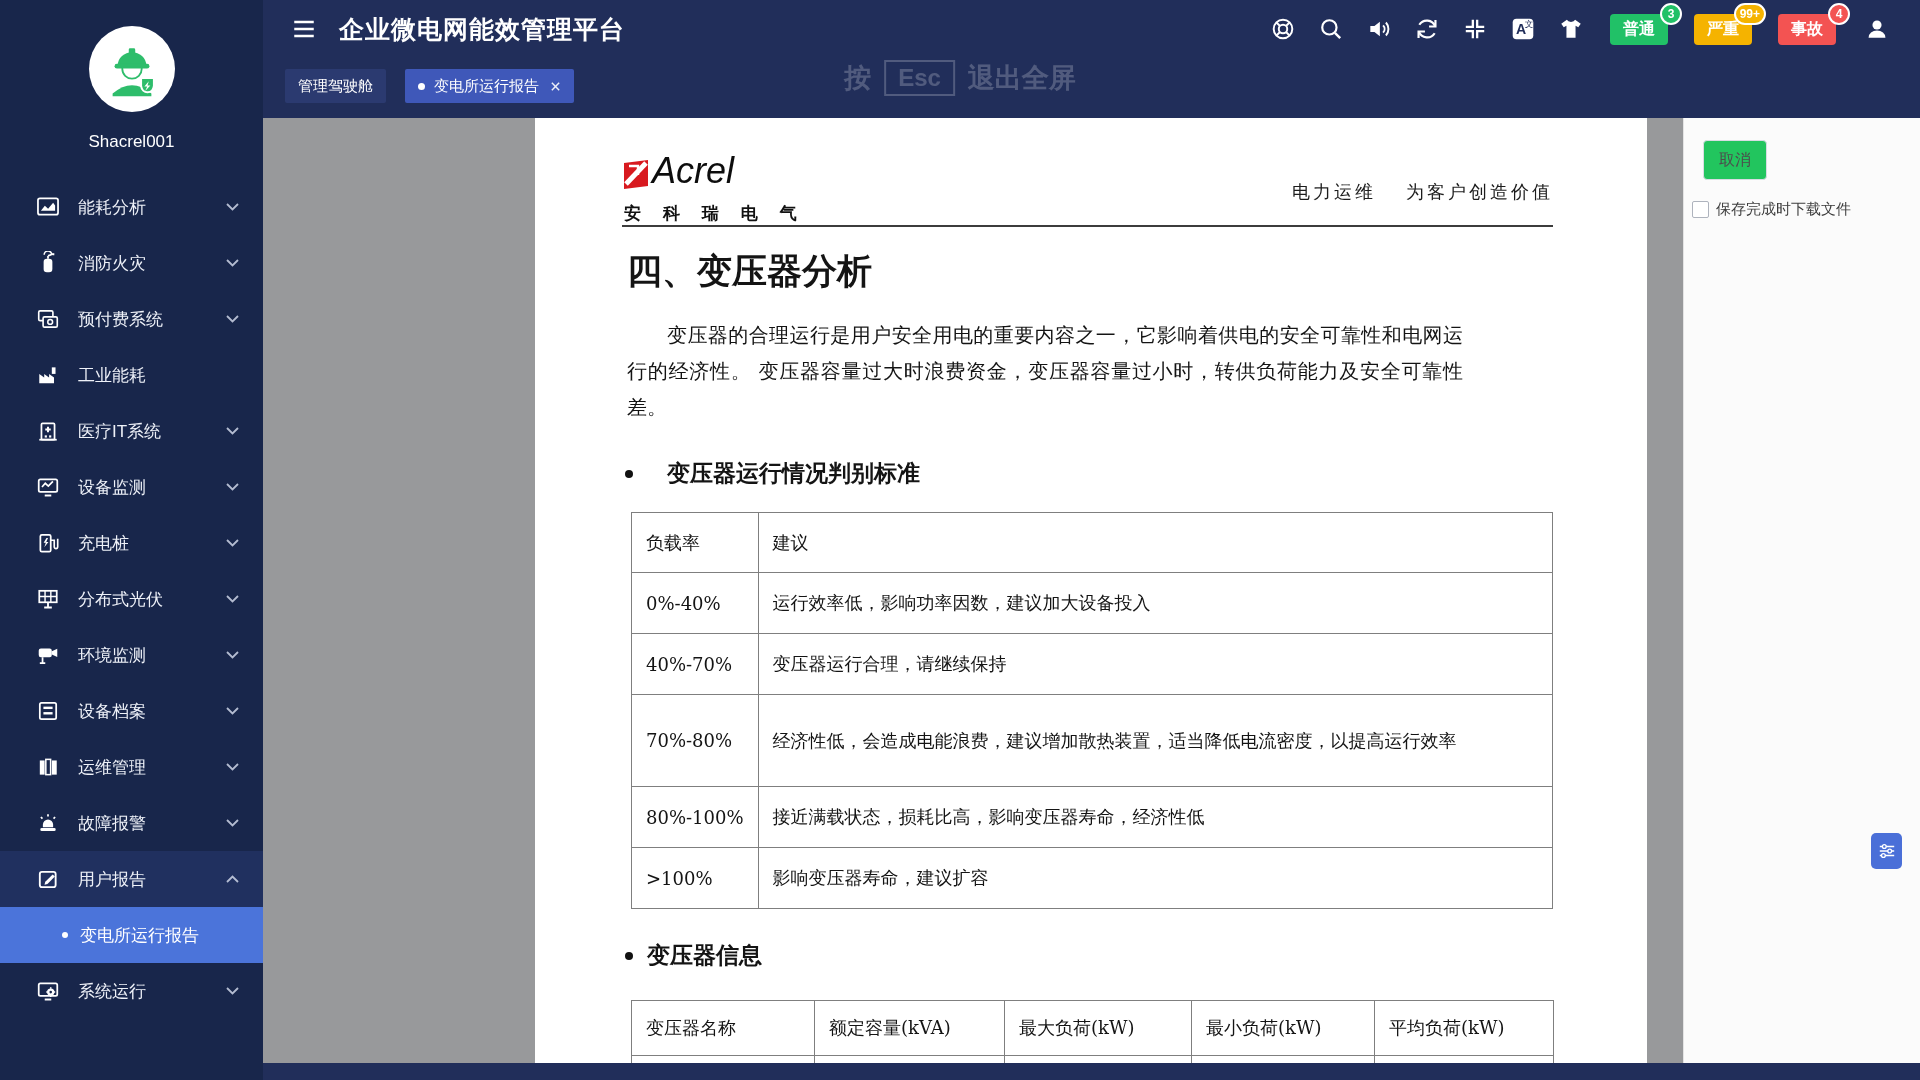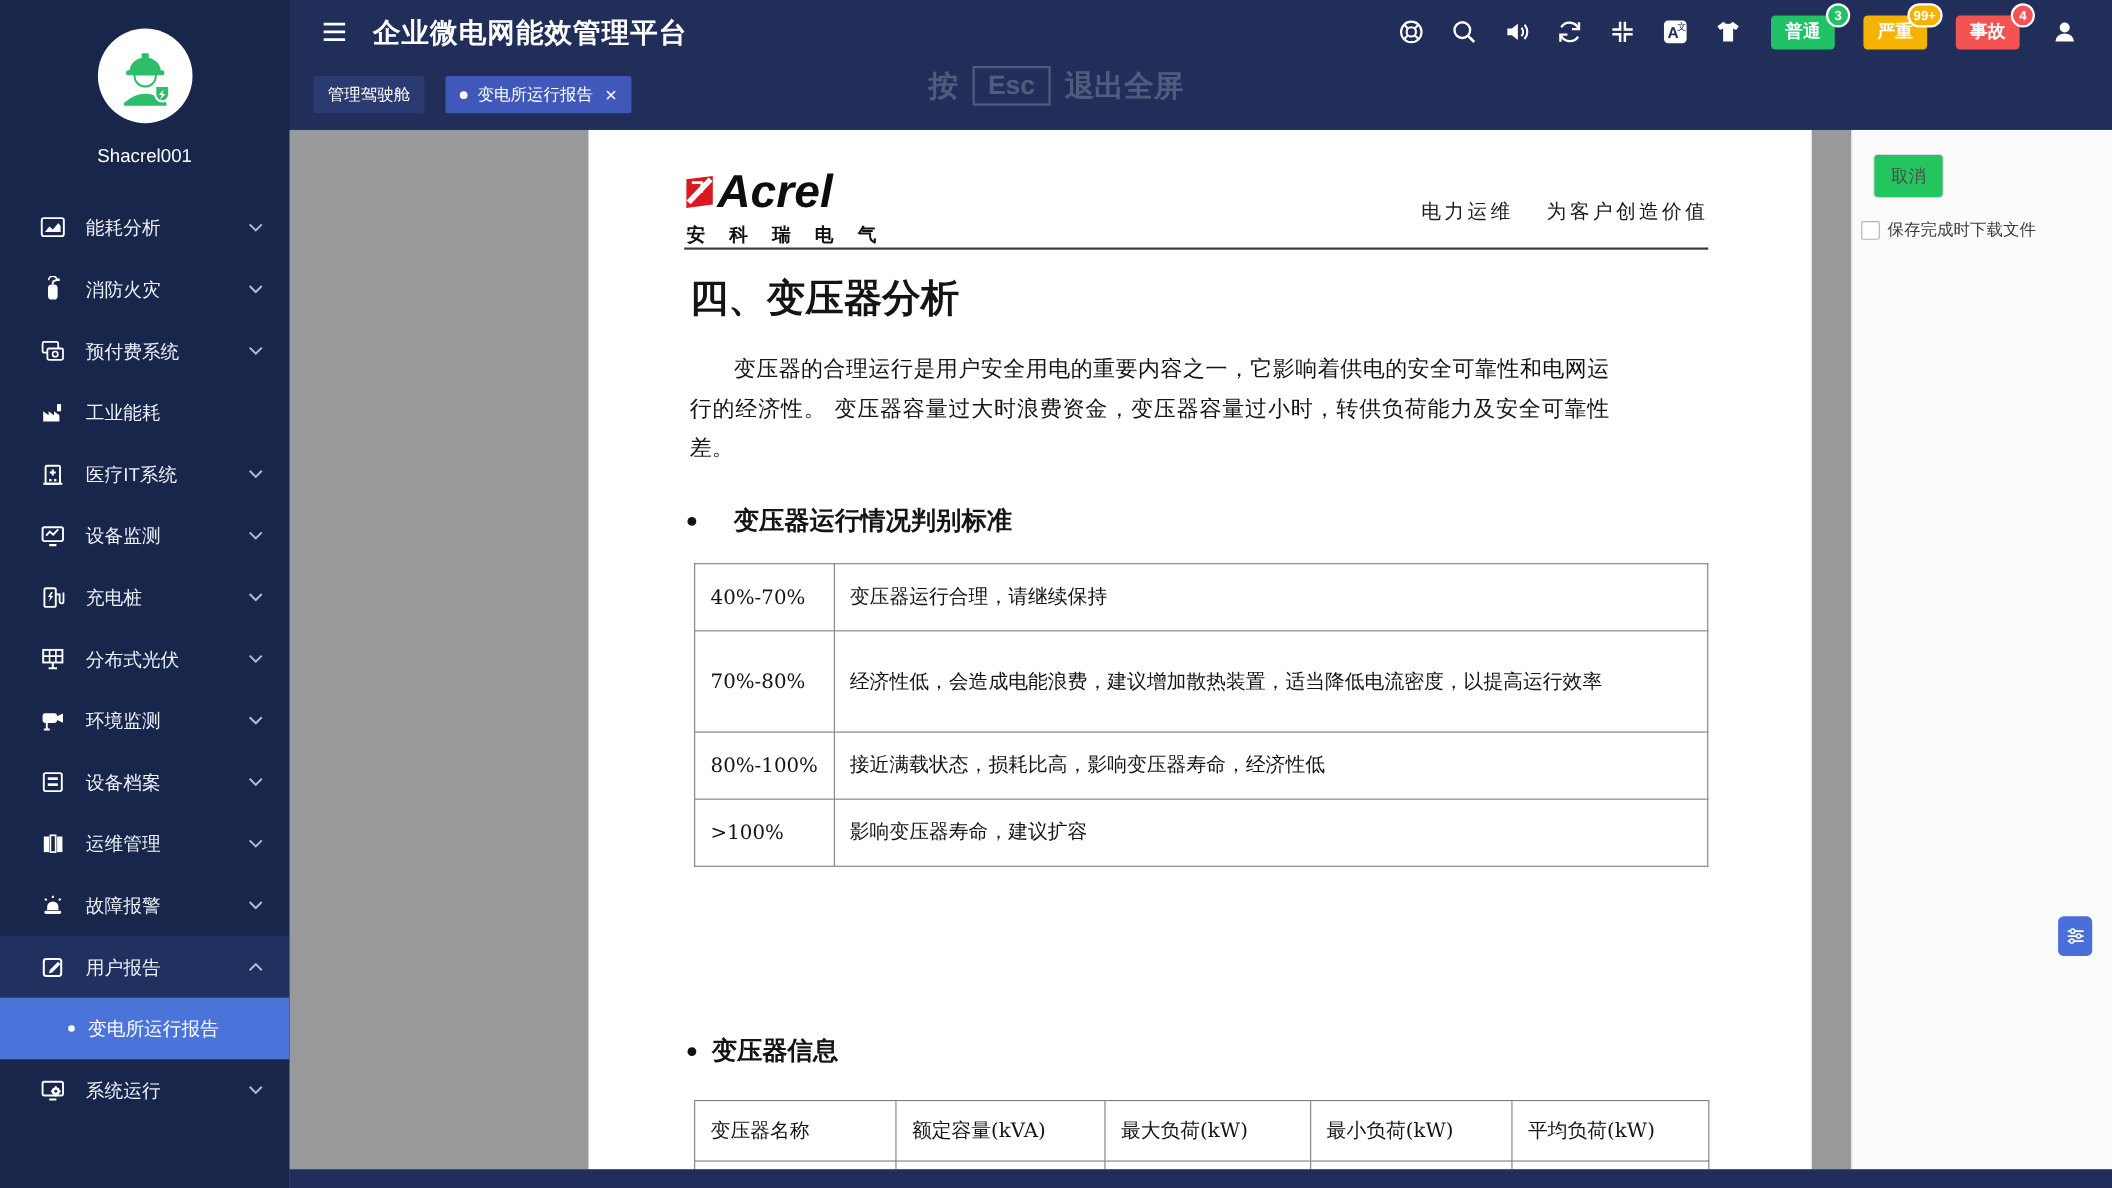--- a/index.html
+++ b/index.html
@@ -39,21 +39,21 @@
   .esc-key { border:2px solid rgba(255,255,255,0.22); border-radius:0; padding:2px 12px; font-size:24px; }
 
   
   .content { position:absolute; left:263px; top:118px; right:0; bottom:0; background:#98999b; }
   .bottombar { position:absolute; left:0; right:0; bottom:0; height:17px; background:#212e5a; }
   .page { position:absolute; left:272px; top:0; width:1112px; height:945px; background:#fff; overflow:hidden; }
   .docserif { font-family:"DejaVu Serif","Liberation Serif",serif; color:#141414; }
 
   .logo-row { position:absolute; left:87px; top:38px; right:94px; height:70px; }
   .logo-mark { position:absolute; left:0; top:2px; }
-  .brand { position:absolute; left:30px; top:-6px; font-family:"Liberation Sans",sans-serif; font-size:42px; font-weight:bold; font-style:italic; color:#0d0d0d; letter-spacing:0px; }
+  .brand { position:absolute; left:30px; top:-6px; font-family:"Liberation Sans",sans-serif; font-size:36px; font-weight:normal; font-style:italic; color:#0d0d0d; letter-spacing:0px; }
   .brand-sub { position:absolute; left:2px; top:46px; font-size:17px; font-weight:bold; color:#111; letter-spacing:8px; white-space:nowrap; }
   .slogan { position:absolute; right:0; top:24px; font-size:18px; letter-spacing:3px; color:#1c1c1c; display:flex; gap:30px; }
   .hr { position:absolute; left:87px; right:94px; top:107px; border-top:2px solid #3c3c3c; }
   .doc-title { position:absolute; left:92px; top:130px; font-size:35px; font-weight:bold; }
   .doc-par { position:absolute; left:92px; top:199px; width:836px; font-size:20px; line-height:36px; text-align:justify; text-indent:2em; }
   .sec-title { position:absolute; left:90px; font-size:23px; font-weight:bold; display:flex; align-items:center; }
   .sec-title .bullet { width:8px; height:8px; border-radius:50%; background:#111; margin-right:14px; }
   .sec1 { top:340px;gap:20px; } .sec2 { top:822px; }
   table.doc { border-collapse:collapse; font-size:18px; }
   table.doc td { border:1px solid #7f7f7f; padding:0 14px; color:#141414; }
@@ -370,20 +370,28 @@
         <span class="bullet"></span>
         <span>变压器运行情况判别标准</span>
       </div>
 
       <table class="doc t1 docserif">
         <colgroup>
             <col class="c1">
             <col>
           </colgroup>
         <tbody>
+            <tr class="head">
+          <td>负载率</td>
+          <td>建议</td>
+        </tr>
+        <tr>
+          <td>0%-40%</td>
+          <td class="desc">运行效率低，影响功率因数，建议加大设备投入</td>
+        </tr>
         <tr>
           <td>40%-70%</td>
           <td class="desc">变压器运行合理，请继续保持</td>
         </tr>
         <tr class="tall">
           <td>70%-80%</td>
           <td class="desc">经济性低，会造成电能浪费，建议增加散热装置，适当降低电流密度，以提高运行效率</td>
         </tr>
         <tr>
           <td>80%-100%</td>

